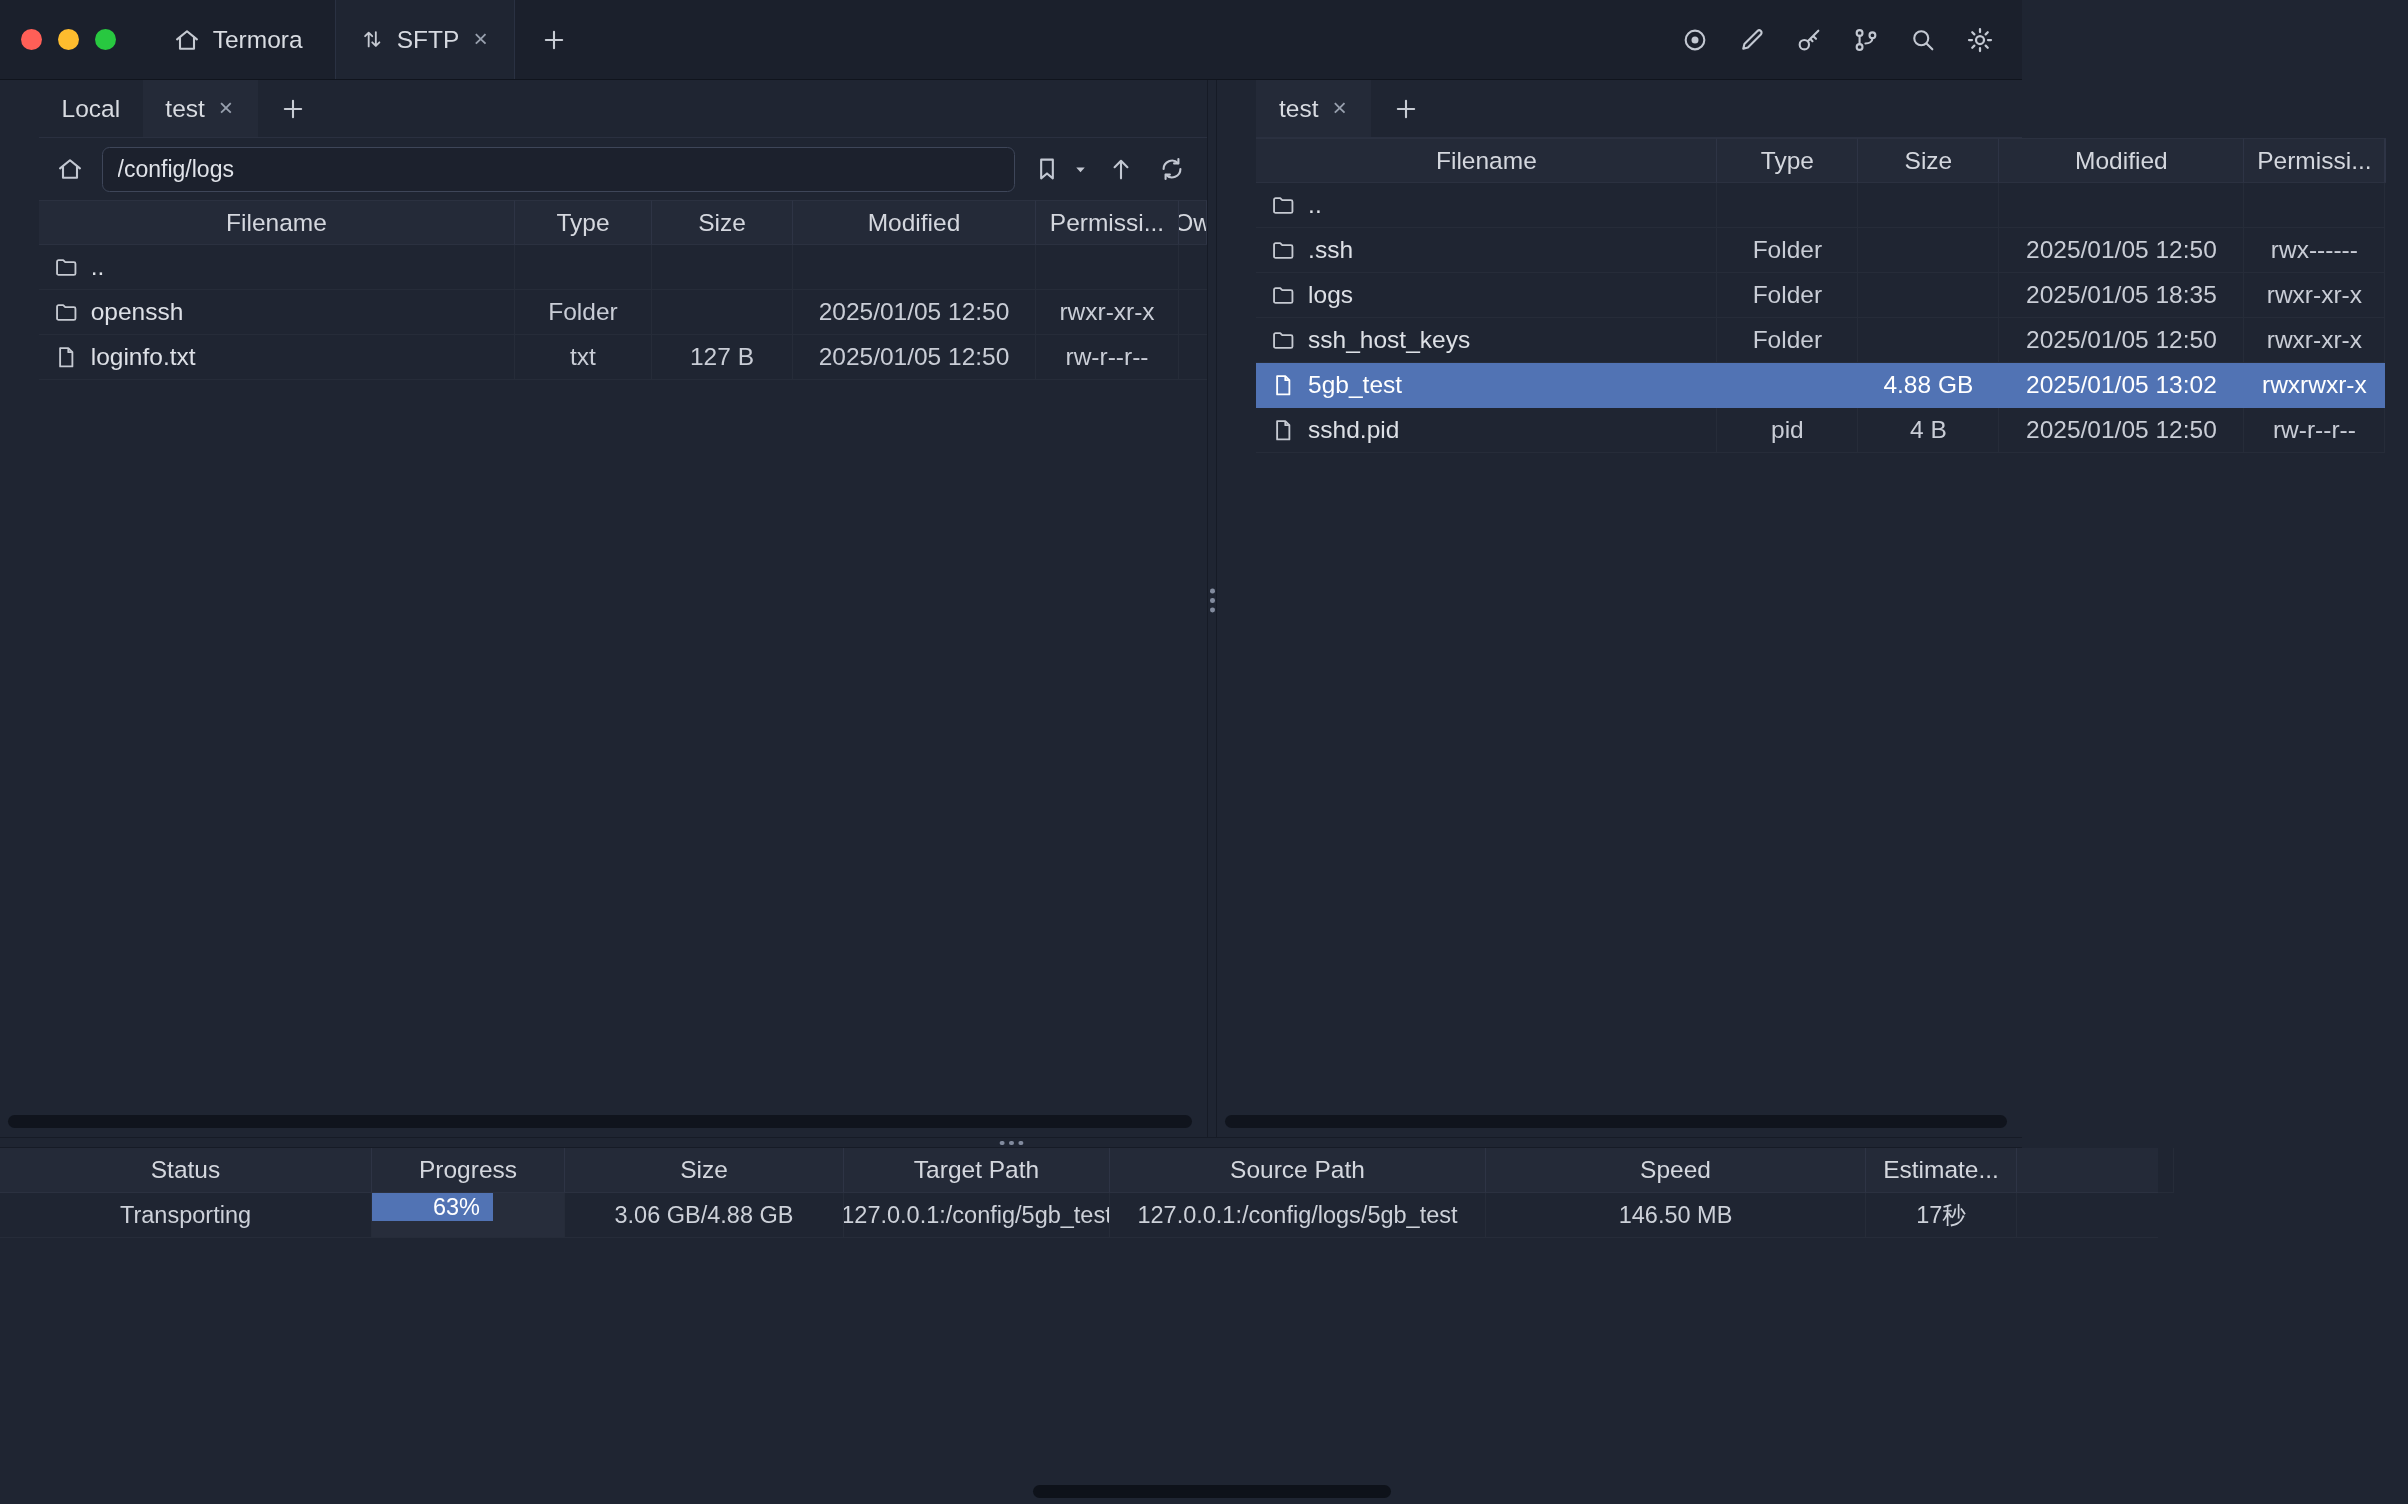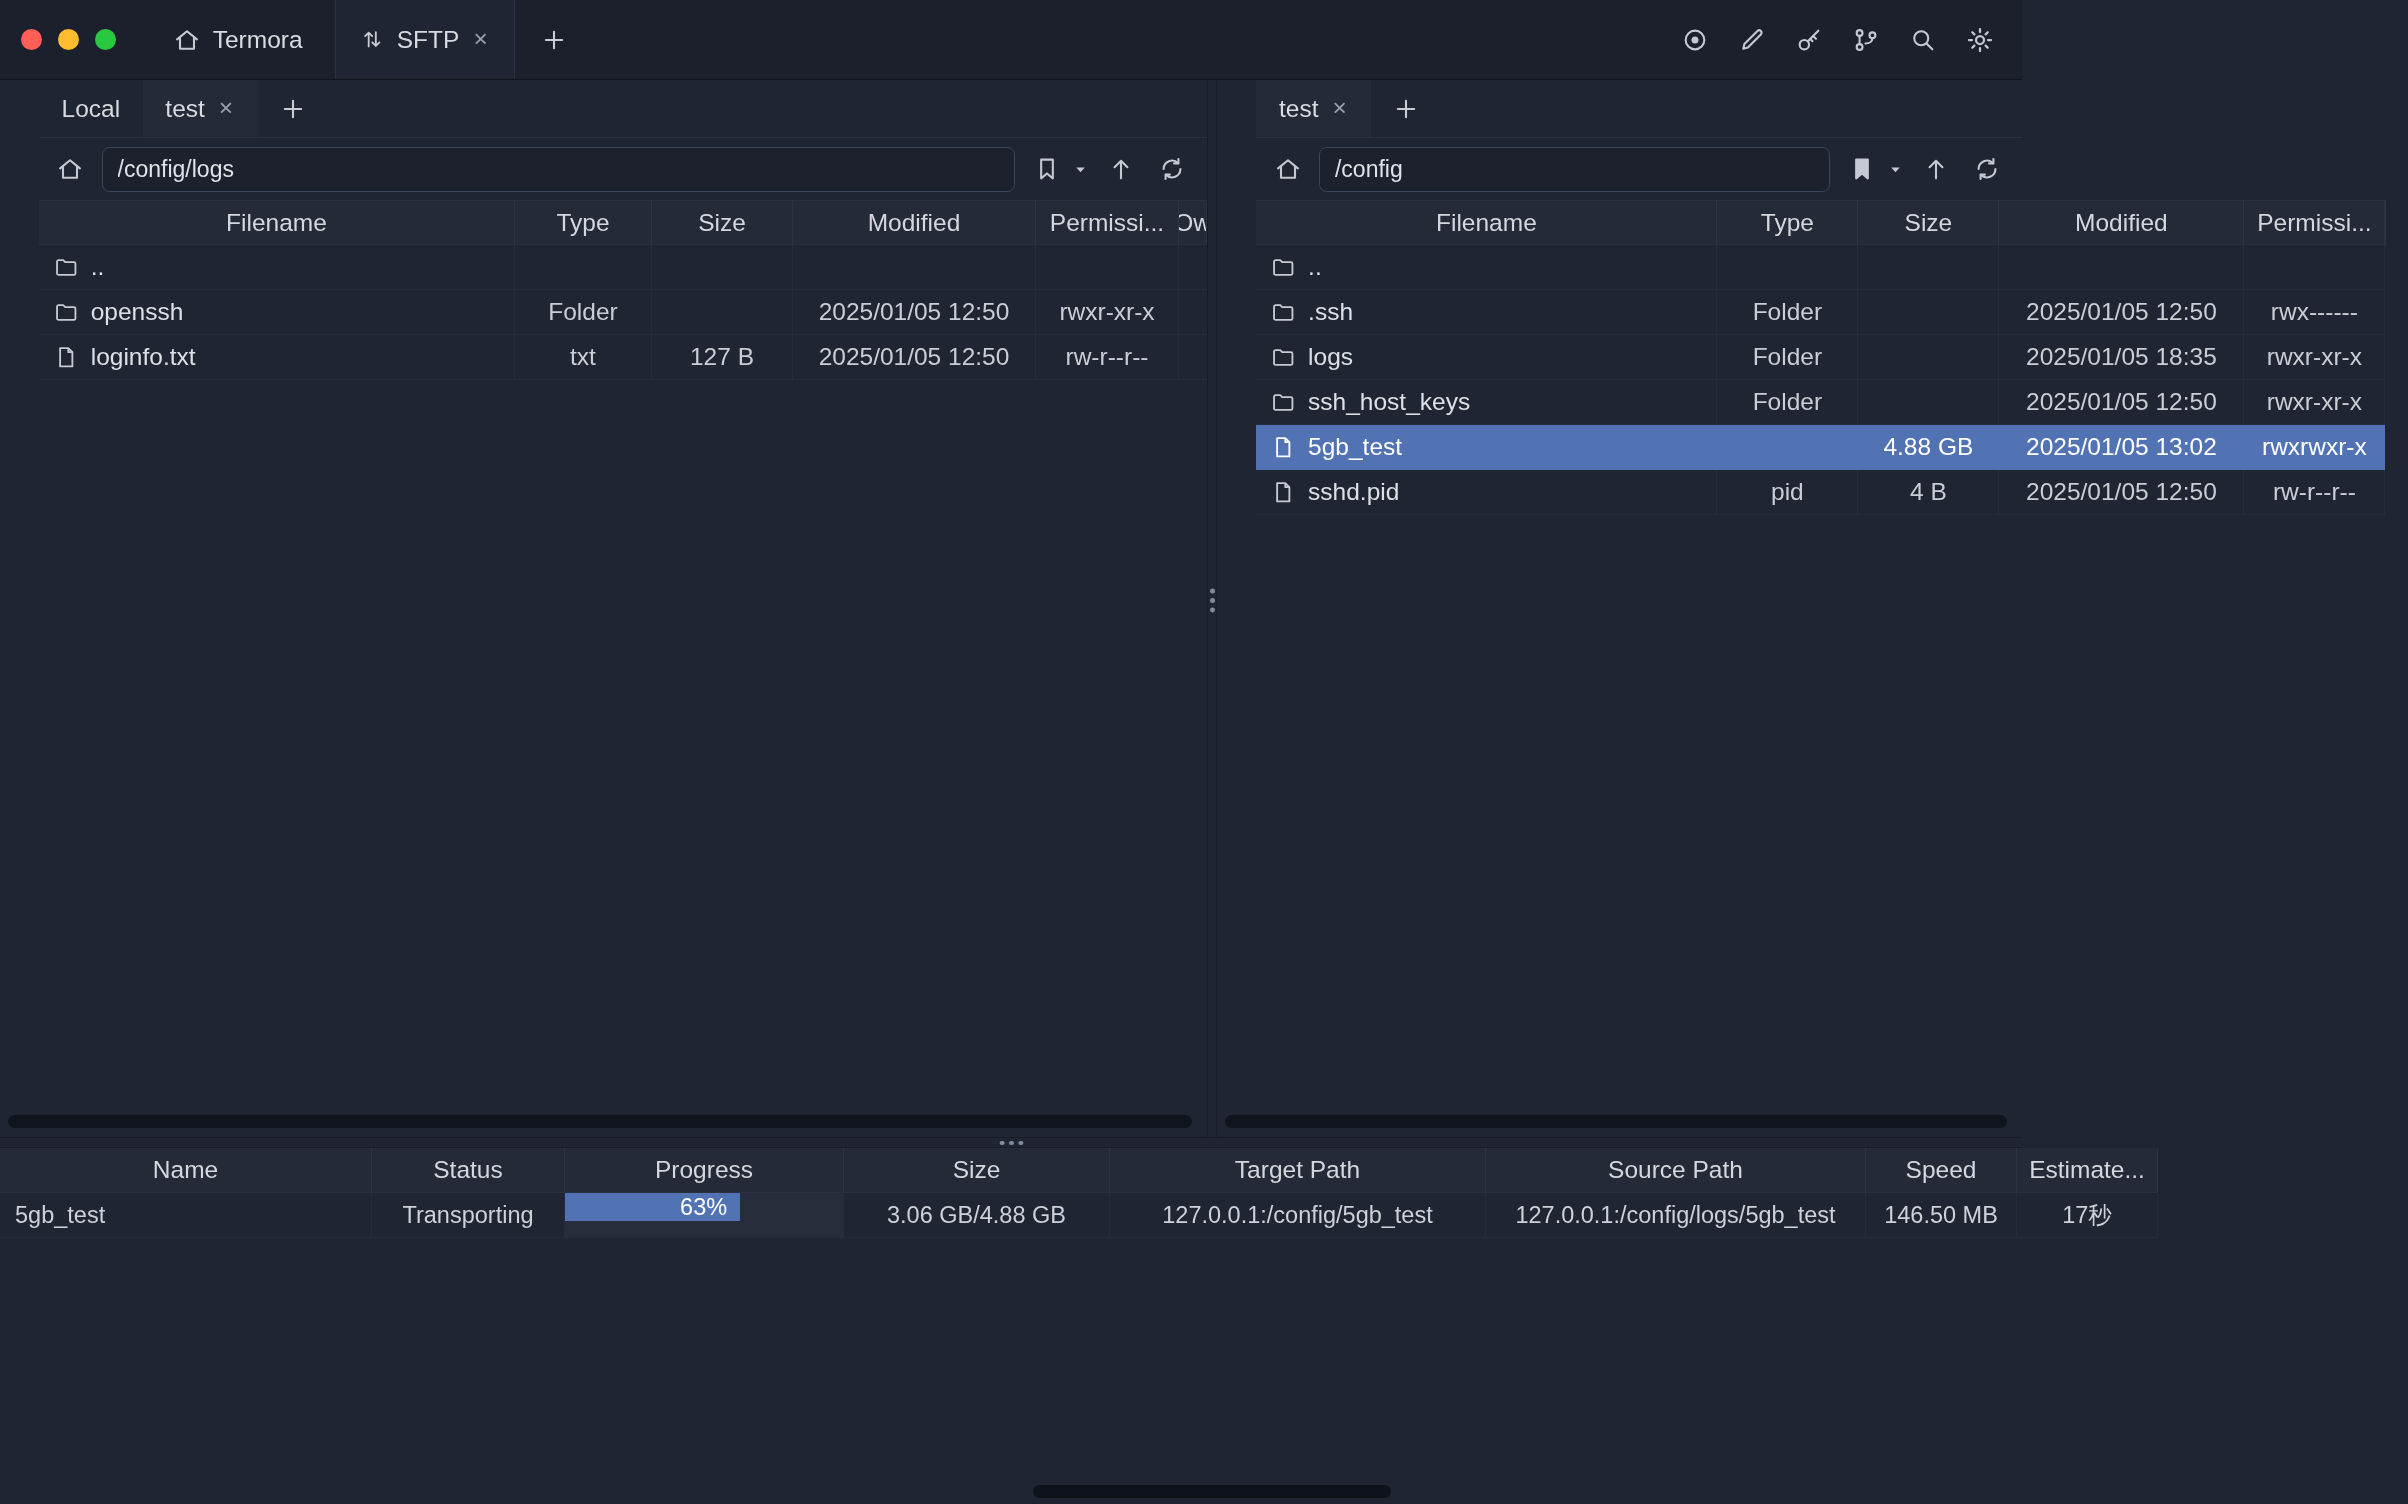--- a/index.html
+++ b/index.html
@@ -328,49 +328,20 @@
           <span>test</span>
           <span class="tab-close">×</span>
         </div>
         <div class="ptab-plus">
           <svg class="i" viewBox="0 0 24 24" fill="none" stroke="currentColor" stroke-width="1.8" stroke-linecap="round">
               <path d="M12 5v14M5 12h14"></path>
             </svg>
         </div>
       </div>
 
-      <div class="pathbar">
-        <span class="pb-icon">
-          <svg class="i" viewBox="0 0 24 24" fill="none" stroke="currentColor" stroke-width="1.8" stroke-linecap="round" stroke-linejoin="round">
-              <path d="M3.5 11.5 12 4.5l8.5 7M6 10v9.5h12V10"></path>
-            </svg>
-        </span>
-        <input class="path-input" readonly="" value="/config" style="">
-        <span class="pb-icon">
-          <svg class="i" viewBox="0 0 24 24" fill="currentColor" stroke="currentColor" stroke-width="1.8" stroke-linejoin="round">
-              <path d="M7 4h10v16l-5-4.2L7 20z"></path>
-            </svg>
-        </span>
-        <span class="pb-chevron">
-          <svg width="17" height="17" viewBox="0 0 24 24" fill="currentColor">
-              <path d="M6 9l6 7 6-7z"></path>
-            </svg>
-        </span>
-        <span class="pb-icon">
-          <svg class="i" viewBox="0 0 24 24" fill="none" stroke="currentColor" stroke-width="1.8" stroke-linecap="round" stroke-linejoin="round">
-              <path d="M12 20V5M12 5 6.5 10.5M12 5l5.5 5.5"></path>
-            </svg>
-        </span>
-        <span class="pb-icon">
-          <svg class="i" viewBox="0 0 24 24" fill="none" stroke="currentColor" stroke-width="1.8" stroke-linecap="round" stroke-linejoin="round">
-              <path d="M4.8 12a7.2 7.2 0 0 1 12.4-5M19.2 12a7.2 7.2 0 0 1-12.4 5"></path>
-              <path d="M17.5 3.5v3.7h-3.7M6.5 20.5v-3.7h3.7"></path>
-            </svg>
-        </span>
-      </div>
 
       <div class="ftable grid-right">
         <div class="fhead">Filename</div>
         <div class="fhead">Type</div>
         <div class="fhead">Size</div>
         <div class="fhead">Modified</div>
         <div class="fhead">Permissi...</div>
         <div class="fhead">Ow</div>
 
         <div class="rowgroup">
@@ -475,21 +446,20 @@
       <div class="h-scroll"></div>
     </div>
   </div>
 
   <div class="h-divider">
     <span class="h-dots"></span>
   </div>
 
   <div class="transfer-wrap">
     <div class="ttable">
-      <div class="thead">Name</div>
       <div class="thead">Status</div>
       <div class="thead">Progress</div>
       <div class="thead">Size</div>
       <div class="thead">Target Path</div>
       <div class="thead">Source Path</div>
       <div class="thead">Speed</div>
       <div class="thead">Estimate...</div>
       <div class="thead filler"></div>
 
       <div class="rowgroup">

